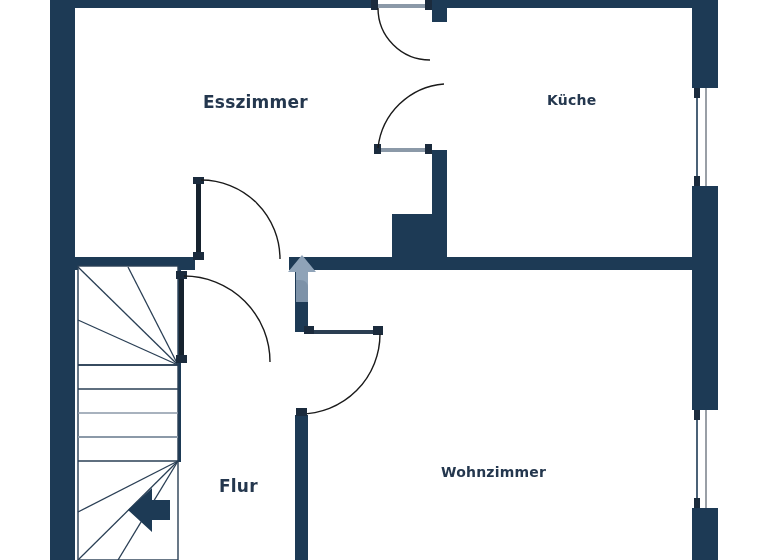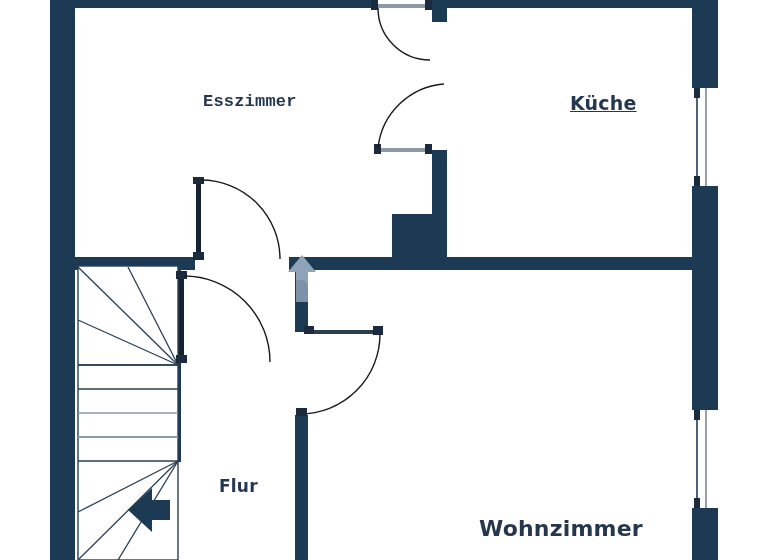--- a/index.html
+++ b/index.html
@@ -13,24 +13,24 @@
   }
   .room-label{
     position:absolute;
     font-family:"DejaVu Sans", sans-serif;
     font-weight:700;
     color:#24374e;
     white-space:nowrap;
     letter-spacing:0.2px;
     user-select:none;
   }
-  #lbl-esszimmer{left:203px;top:92px;font-size:17px;font-family:Liberation Mono, monospace;}
-  #lbl-kueche{left:570px;top:92px;font-size:19px;text-decoration:underline;}
+  #lbl-esszimmer{left:203px;top:92px;font-size:17px;}
+  #lbl-kueche{left:547px;top:92px;font-size:14px;}
   #lbl-flur{left:219px;top:476px;font-size:17px;}
-  #lbl-wohnzimmer{left:441px;top:516px;font-size:22px;margin-left:38px;}
+  #lbl-wohnzimmer{left:441px;top:464px;font-size:14px;}
 </style>
 </head>
 <body>
 
 <svg id="plan" viewBox="0 0 768 560" width="768" height="560" xmlns="http://www.w3.org/2000/svg">
 
   <rect x="0" y="0" width="768" height="560" fill="#ffffff"></rect>
 
   <g fill="#1d3a55">
 

